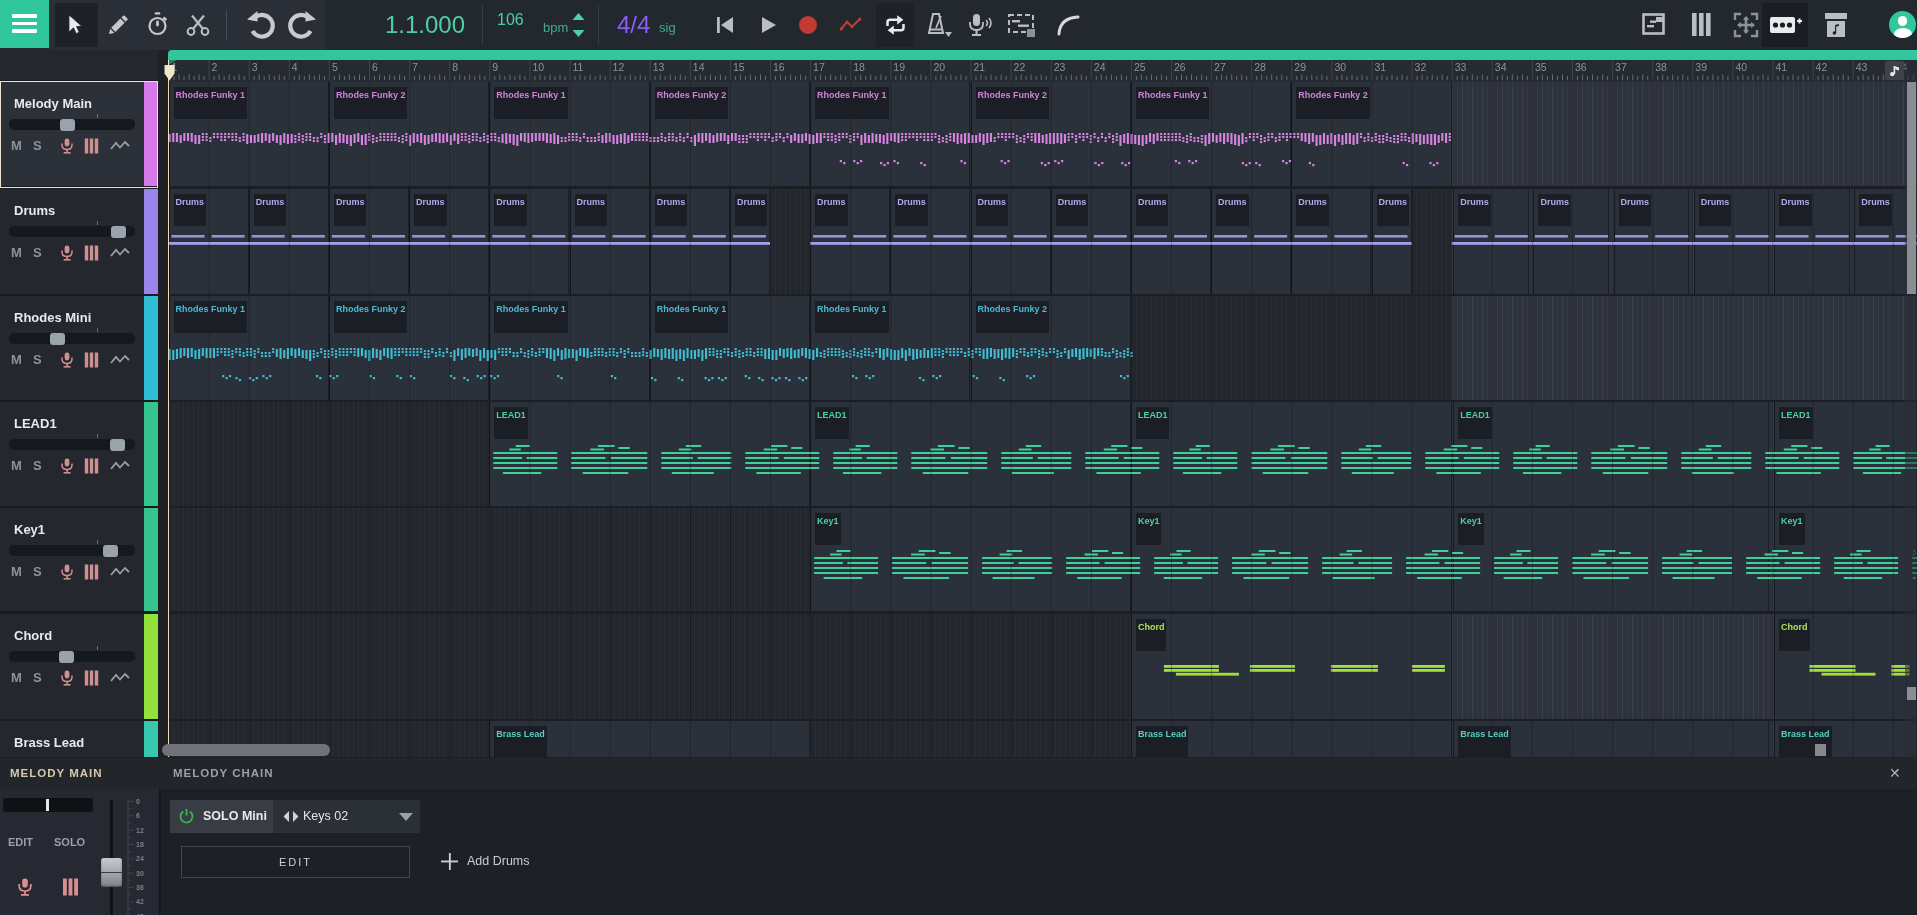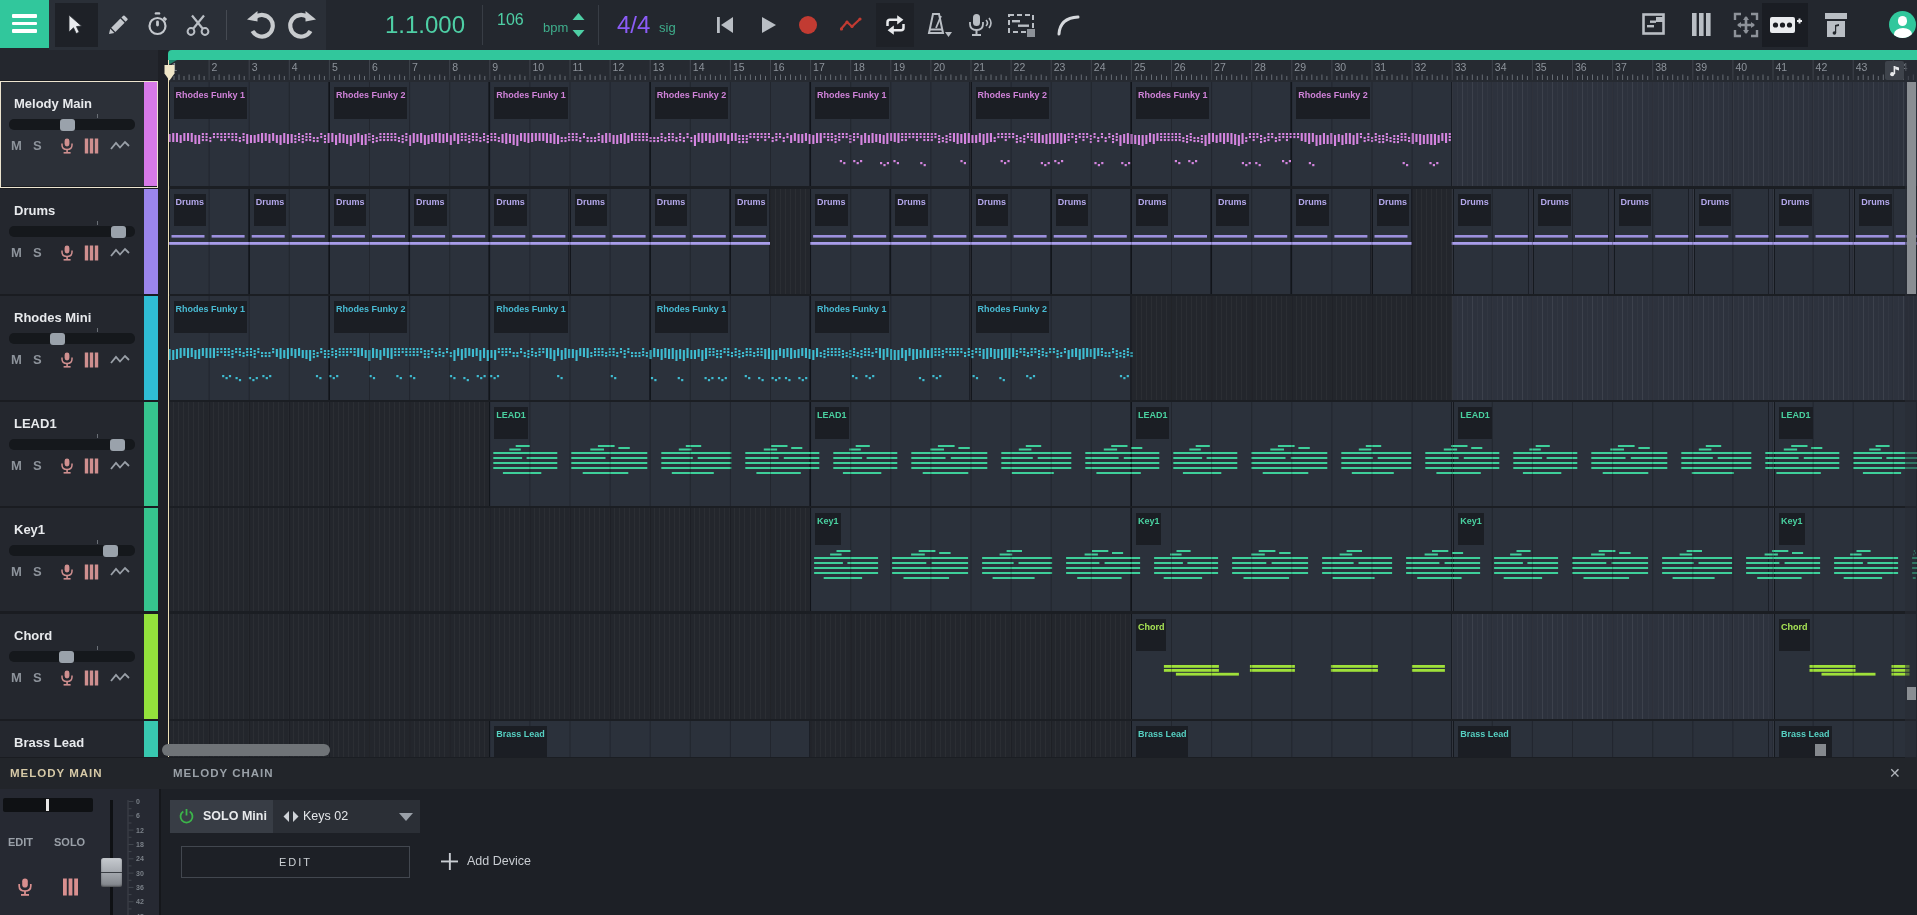--- a/index.html
+++ b/index.html
@@ -2496,14 +2496,14 @@
       </svg>
       <div class="abs" style="left:303px;top:51px;font-size:12.5px;color:#e4e7ea">Keys 02</div>
       <svg class="abs" style="left:399px;top:55px" width="14" height="9">
         <path d="M0,0 L14,0 L7,8 Z" fill="#9aa0a8"></path>
       </svg>
       <div class="abs" style="left:181px;top:88px;width:229px;height:32px;border:1px solid #42474f;font-size:11px;letter-spacing:2px;color:#ced2d6;text-align:center;line-height:30px">EDIT</div>
       <svg class="abs" style="left:441px;top:95px" width="17" height="17">
         <rect x="7.9" y="0" width="1.9" height="17" fill="#c9cdd2"></rect>
         <rect x="0" y="7.5" width="17" height="1.9" fill="#c9cdd2"></rect>
       </svg>
-      <div class="abs" style="left:467px;top:96px;font-size:12.5px;color:#c9cdd2">Add Device</div>
+      <div class="abs" style="left:467px;top:96px;font-size:12.5px;color:#c9cdd2">Add Drums</div>
     </div>
 </div>
 </body></html>

